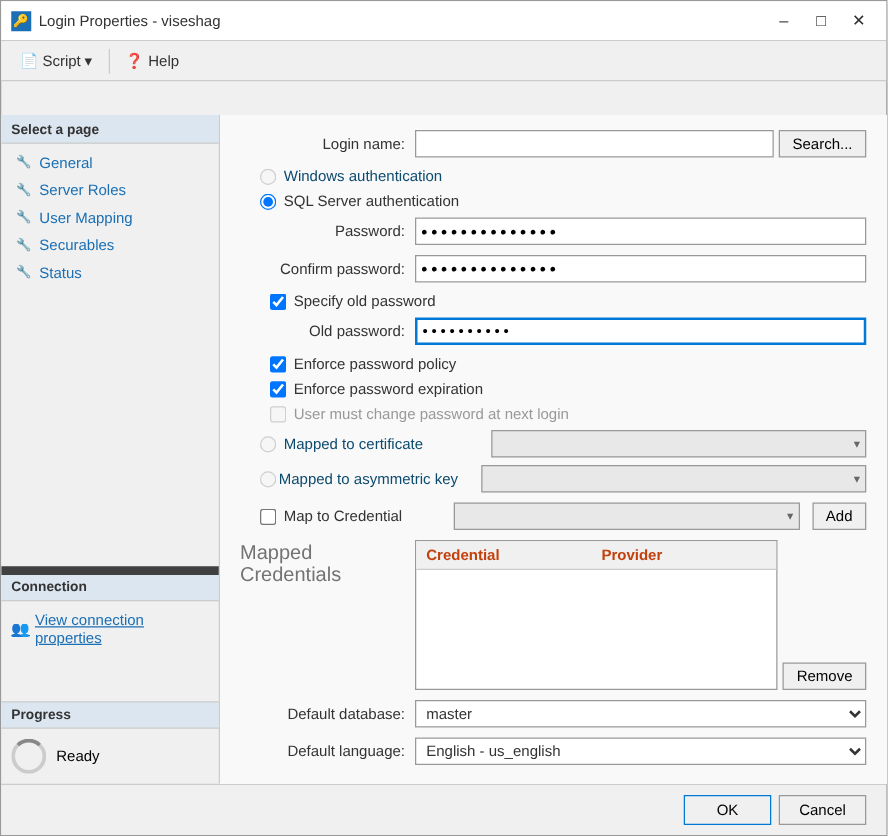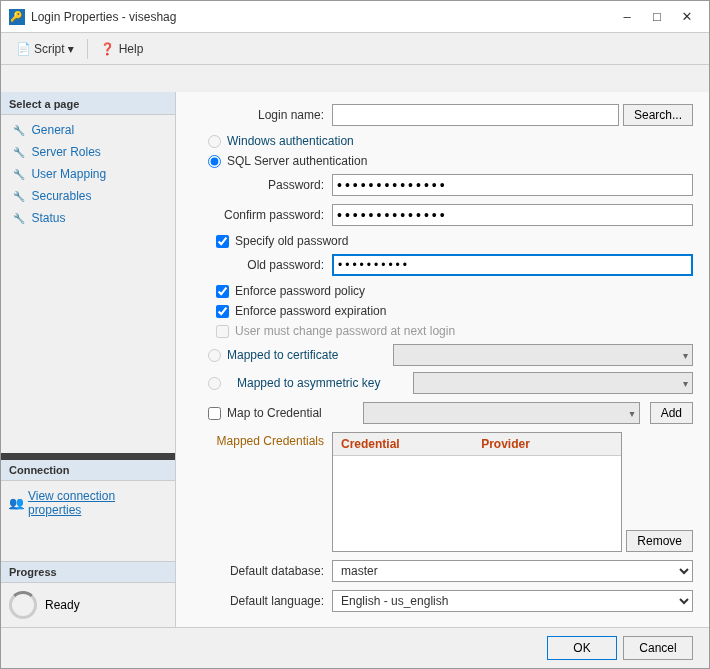--- a/index.html
+++ b/index.html
@@ -299,23 +299,23 @@
     }
 
     .mapped-credentials-section {
       display: flex;
       align-items: flex-start;
       margin-bottom: 8px;
     }
     .mapped-label {
       width: 140px;
       min-width: 140px;
-      font-size: 12px;
-      color: #a16207;
-      text-align: right;
+      font-size: 16px;
+      color: #737373;
+      text-align: left;
       padding-right: 8px;
       padding-top: 2px;
     }
     .credentials-table {
       flex: 1;
       border: 1px solid #999;
       background: white;
       min-height: 120px;
     }
     .cred-header {
@@ -508,21 +508,21 @@
 
       <div class="form-row" style="gap:6px; padding-left:16px; margin-bottom:6px;">
         <input type="radio" name="maptype" disabled="" style="">
         <span class="radio-label" style="flex:0 0 auto; width:160px;">Mapped to certificate</span>
         <div class="dropdown" style="flex:1;">
           <span></span>
           <span class="dropdown-arrow">▾</span>
         </div>
       </div>
 
-      <div class="form-row" style="align-items:center; gap:16px; padding-left:16px; margin-bottom:8px;">
+      <div class="form-row" style="align-items:center; gap:2px; padding-left:16px; margin-bottom:8px;">
         <input type="radio" name="maptype" disabled="" style="">
         <span class="radio-label" style="flex:0 0 auto; width:160px;">Mapped to asymmetric key</span>
         <div class="dropdown" style="flex:1;">
           <span></span>
           <span class="dropdown-arrow">▾</span>
         </div>
       </div>
 
       <div class="map-credential-row">
         <input type="checkbox" style="">

